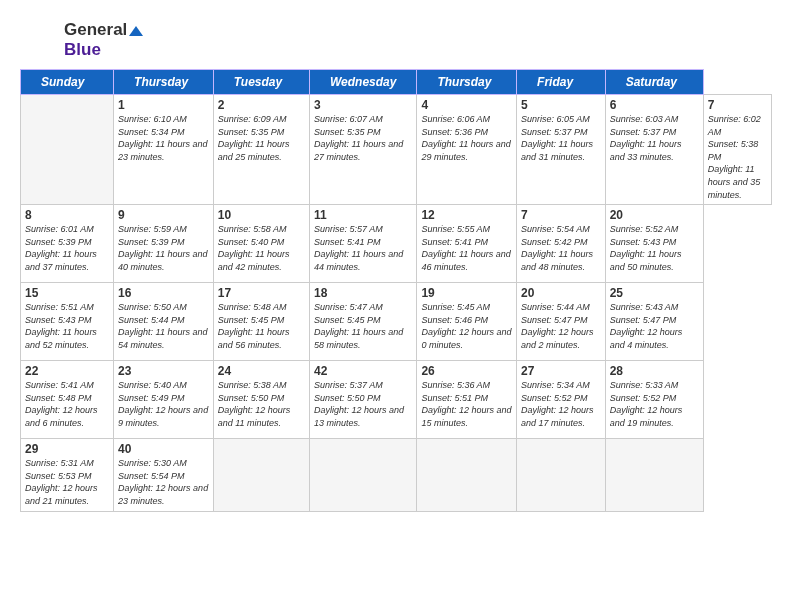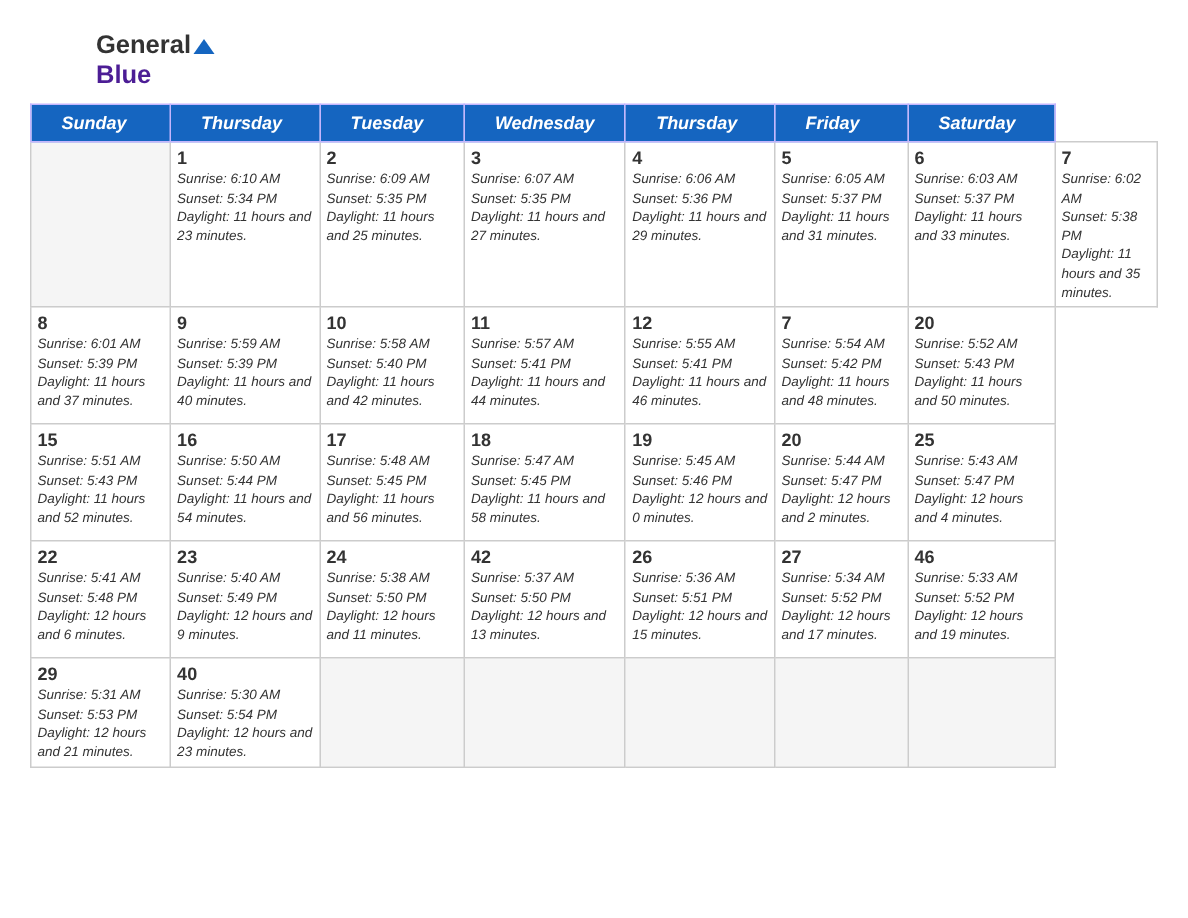--- a/index.html
+++ b/index.html
@@ -224,21 +224,21 @@
           </td>
           <td>
             <span class="day-num">26</span>
             <div class="day-info">Sunrise: 5:36 AM<br>Sunset: 5:51 PM<br>Daylight: 12 hours and 15 minutes.</div>
           </td>
           <td>
             <span class="day-num">27</span>
             <div class="day-info">Sunrise: 5:34 AM<br>Sunset: 5:52 PM<br>Daylight: 12 hours and 17 minutes.</div>
           </td>
           <td>
-            <span class="day-num">46</span>
+            <span class="day-num">28</span>
             <div class="day-info">Sunrise: 5:33 AM<br>Sunset: 5:52 PM<br>Daylight: 12 hours and 19 minutes.</div>
           </td>
         </tr>
         <tr>
           <td>
             <span class="day-num">29</span>
             <div class="day-info">Sunrise: 5:31 AM<br>Sunset: 5:53 PM<br>Daylight: 12 hours and 21 minutes.</div>
           </td>
           <td>
             <span class="day-num">40</span>

